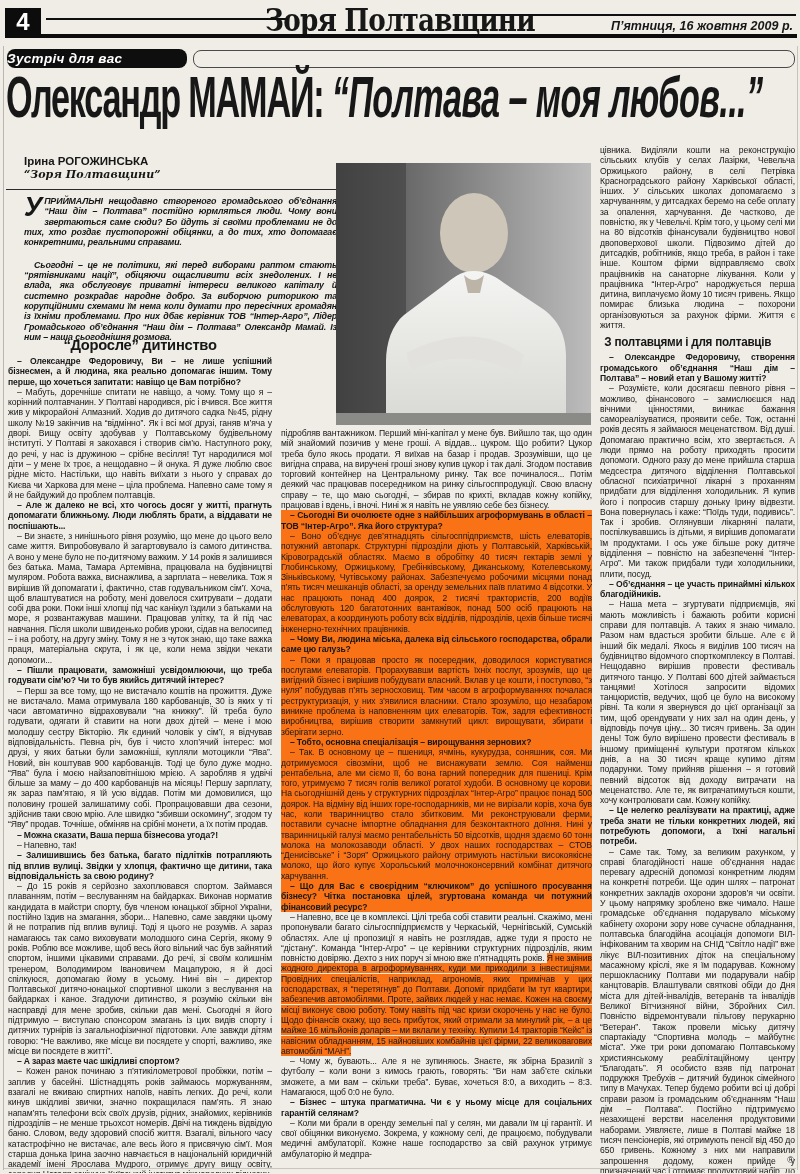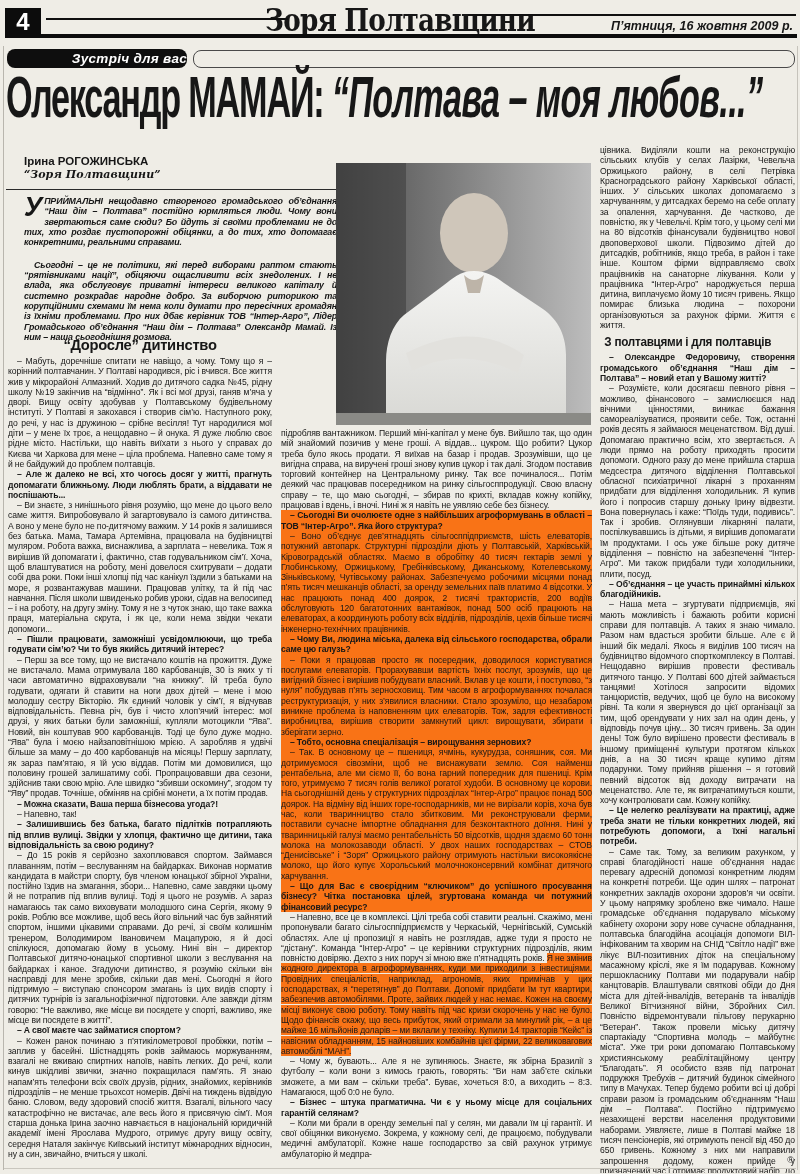--- a/index.html
+++ b/index.html
@@ -16,21 +16,21 @@
     font-size:24px;font-weight:700;text-align:center;line-height:27px;}
   #masthead{left:0;right:0;top:1px;text-align:center;
     font-family:"DejaVu Serif",serif;font-weight:700;font-size:32px;
     transform:scaleX(.82);letter-spacing:-1px;white-space:nowrap;}
   #mast-rule-left{left:46px;top:18px;width:242px;height:2px;background:#101010;}
   #mast-rule-right{left:468px;top:14px;right:4px;height:2px;background:#101010;}
   #date-line{right:7px;top:19px;font-size:12.5px;font-weight:700;font-style:italic;white-space:nowrap;}
   #header-bar{left:5px;top:34px;right:3px;height:4px;background:#0c0c0c;}
   #section-pill{left:7px;top:49px;width:180px;height:19px;background:#0e0e0e;color:#fff;
     border-radius:8px;font-style:italic;font-weight:700;font-size:13.5px;
-    text-align:right;line-height:19px;letter-spacing:.3px;}
+    text-align:left;line-height:19px;letter-spacing:.3px;}
   #section-outline{left:193px;top:50px;right:5px;height:16px;border:1px solid #4a4a4a;border-radius:8px;}
   
   #headline{left:6px;top:64px;width:792px;white-space:nowrap;
     font-weight:700;font-size:57px;letter-spacing:-2px;
     transform:scaleX(.60);transform-origin:0 50%;}
   #headline .quote{font-style:italic;letter-spacing:-1px;}
   
   #byline{left:24px;top:155px;line-height:13px;}
   #byline .author{font-size:11.5px;font-weight:700;}
   #byline .source{font-size:11px;font-weight:700;font-style:italic;font-family:"DejaVu Serif",serif;}
@@ -108,30 +108,31 @@
     <ellipse cx="138" cy="70" rx="34" ry="40" fill="#cfc6ba"></ellipse>
     <path d="M138 108 c-14 0 -22 8 -30 14 l-40 30 c-12 10 -18 28 -18 46 v64 h180 v-70 c0 -22 -10 -38 -26 -48 l-36 -24 c-8 -6 -18 -12 -30 -12 z" fill="url(#shirt)"></path>
     <path d="M70 190 q68 -34 118 2 l-6 18 q-56 -28 -106 -2 z" fill="#e2e1dd"></path>
     <path d="M128 112 q10 10 20 0 l-4 18 h-12 z" fill="#bdb4a8"></path>
     <rect x="0" y="250" width="255" height="12" fill="#8a8a86"></rect>
   </svg>
 </div>
 
 <div class="abs col" id="colA">
     <div class="subhead">“Доросле” дитинство</div>
+    <div class="para q">– Олександре Федоровичу, Ви – не лише успішний бізнесмен, а й людина, яка реально допомагає іншим. Тому перше, що хочеться запитати: навіщо це Вам потрібно?</div>
     <div class="para a">– Мабуть, доречніше спитати не навіщо, а чому. Тому що я – корінний полтавчанин. У Полтаві народився, ріс і вчився. Все життя жив у мікрорайоні Алмазний. Ходив до дитячого садка №45, рідну школу №19 закінчив на “відмінно”. Як і всі мої друзі, ганяв м’яча у дворі. Вищу освіту здобував у Полтавському будівельному інституті. У Полтаві я закохався і створив сім’ю. Наступного року, до речі, у нас із дружиною – срібне весілля! Тут народилися мої діти – у мене їх троє, а нещодавно – й онука. Я дуже люблю своє рідне місто. Настільки, що навіть виїхати з нього у справах до Києва чи Харкова для мене – ціла проблема. Напевно саме тому я й не байдужий до проблем полтавців.</div>
     <div class="para q">– Але ж далеко не всі, хто чогось досяг у житті, прагнуть допомагати ближньому. Люди люблять брати, а віддавати не поспішають...</div>
     <div class="para a">– Ви знаєте, з нинішнього рівня розумію, що мене до цього вело саме життя. Випробовувало й загартовувало із самого дитинства. А воно у мене було не по-дитячому важким. У 14 років я залишився без батька. Мама, Тамара Артемівна, працювала на будівництві муляром. Робота важка, виснажлива, а зарплата – невелика. Тож я вирішив їй допомагати і, фактично, став годувальником сім’ї. Хоча, щоб влаштуватися на роботу, мені довелося схитрувати – додати собі два роки. Поки інші хлопці під час канікул їздили з батьками на море, я розвантажував машини. Працював улітку, та й під час навчання. Після школи швиденько робив уроки, сідав на велосипед – і на роботу, на другу зміну. Тому я не з чуток знаю, що таке важка праця, матеріальна скрута, і як це, коли нема звідки чекати допомоги...</div>
     <div class="para q">– Пішли працювати, заможніші усвідомлюючи, що треба годувати сім’ю? Чи то був якийсь дитячий інтерес?</div>
     <div class="para a">– Перш за все тому, що не вистачало коштів на прожиття. Дуже не вистачало. Мама отримувала 180 карбованців, 30 із яких у ті часи автоматично відраховували “на книжку”. Їй треба було годувати, одягати й ставити на ноги двох дітей – мене і мою молодшу сестру Вікторію. Як єдиний чоловік у сім’ї, я відчував відповідальність. Певна річ, був і чисто хлоп’ячий інтерес: мої друзі, у яких батьки були заможніші, купляли мотоцикли “Ява”. Новий, він коштував 900 карбованців. Тоді це було дуже модно. “Ява” була і моєю найзаповітнішою мрією. А заробляв я удвічі більше за маму – до 400 карбованців на місяць! Першу зарплату, як зараз пам’ятаю, я їй усю віддав. Потім ми домовилися, що половину грошей залишатиму собі. Пропрацювавши два сезони, здійснив таки свою мрію. Але швидко “збивши оскомину”, згодом ту “Яву” продав. Точніше, обміняв на срібні монети, а їх потім продав.</div>
     <div class="para q">– Можна сказати, Ваша перша бізнесова угода?!</div>
     <div class="para a">– Напевно, так!</div>
     <div class="para q">– Залишившись без батька, багато підлітків потрапляють під вплив вулиці. Звідки у хлопця, фактично ще дитини, така відповідальність за свою родину?</div>
     <div class="para a">– До 15 років я серйозно захоплювався спортом. Займався плаванням, потім – веслуванням на байдарках. Виконав норматив кандидата в майстри спорту, був членом юнацької збірної України, постійно їздив на змагання, збори... Напевно, саме завдяки цьому й не потрапив під вплив вулиці. Тоді я цього не розумів. А зараз намагаюсь так само виховувати молодшого сина Сергія, якому 9 років. Роблю все можливе, щоб весь його вільний час був зайнятий спортом, іншими цікавими справами. До речі, зі своїм колишнім тренером, Володимиром Івановичем Мацапурою, я й досі спілкуюся, допомагаю йому в усьому. Нині він – директор Полтавської дитячо-юнацької спортивної школи з веслування на байдарках і каное. Згадуючи дитинство, я розумію скільки він насправді для мене зробив, скільки дав мені. Сьогодні я його підтримую – виступаю спонсором змагань із цих видів спорту і дитячих турнірів із загальнофізичної підготовки. Але завжди дітям говорю: “Не важливо, яке місце ви посядете у спорті, важливо, яке місце ви посядете в житті”.</div>
-    <div class="para q">– А свої маєте час займатися спортом?</div>
+    <div class="para q">– А зараз маєте час шкідливі спортом?</div>
     <div class="para a">– Кожен ранок починаю з п’ятикілометрової пробіжки, потім – заплив у басейні. Шістнадцять років займаюсь моржуванням, взагалі не вживаю спиртних напоїв, навіть легких. До речі, коли кинув шкідливі звички, значно покращилася пам’ять. Я знаю напам’ять телефони всіх своїх друзів, рідних, знайомих, керівників підрозділів – не менше трьохсот номерів. Двічі на тиждень відвідую баню. Словом, веду здоровий спосіб життя. Взагалі, вільного часу катастрофічно не вистачає, але весь його я присвячую сім’ї. Моя старша донька Ірина заочно навчається в національній юридичній академії імені Ярослава Мудрого, отримує другу вищу освіту, середня Наталя закінчує Київський інститут міжнародних відносин, ну а син, звичайно, вчиться у школі.</div>
   </div>
 <div class="abs col" id="colB">
     <div class="para a cont">підробляв вантажником. Перший міні-капітал у мене був. Вийшло так, що один мій знайомий позичив у мене гроші. А віддав... цукром. Що робити? Цукор треба було якось продати. Я виїхав на базар і продав. Зрозумівши, що це вигідна справа, на виручені гроші знову купив цукор і так далі. Згодом поставив торговий контейнер на Центральному ринку. Так все починалося... Потім деякий час працював посередником на ринку сільгосппродукції. Свою власну справу – те, що маю сьогодні, – збирав по крихті, вкладав кожну копійку, працював і вдень, і вночі. Нині ж я навіть не уявляю себе без бізнесу.</div>
     <div class="para q hl">– Сьогодні Ви очолюєте одне з найбільших агроформувань в області – ТОВ “Інтер-Агро”. Яка його  структура?</div>
     <div class="para a hl">– Воно об’єднує дев’ятнадцять сільгосппідприємств, шість елеваторів, потужний автопарк. Структурні підрозділи діють у Полтавській, Харківській, Кіровоградській областях. Маємо в обробітку 40 тисяч гектарів землі у Глобинському, Оржицькому, Гребінківському, Диканському, Котелевському, Зіньківському, Чутівському районах. Забезпечуємо робочими місцями понад п’ять тисяч мешканців області, за оренду земельних паїв платимо 4 відсотки. У нас працюють понад 400 доярок, 2 тисячі трактористів, 200 водіїв обслуговують 120 багатотонних вантажівок, понад 500 осіб працюють на елеваторах, а координують роботу всіх відділів, підрозділів, цехів більше тисячі інженерно-технічних працівників.</div>
     <div class="para q hl">– Чому Ви, людина міська, далека від сільського господарства, обрали саме цю галузь?</div>
     <div class="para a hl">– Поки я працював просто як посередник, доводилося користуватися послугами елеваторів. Прорахувавши вартість їхніх послуг, зрозумів, що це вигідний бізнес і вирішив побудувати власний. Вклав у це кошти, і поступово, “з нуля” побудував п’ять зерносховищ. Тим часом в агроформуваннях почалася реструктуризація, у них з’явилися власники. Стало зрозуміло, що незабаром виникне проблема із наповненням цих елеваторів. Тож, задля ефективності виробництва, вирішив створити замкнутий цикл: вирощувати, збирати і зберігати зерно.</div>
     <div class="para q hl">– Тобто, основна спеціалізація – вирощування зернових?</div>
     <div class="para a hl">– Так. В основному це – пшениця, ячмінь, кукурудза, соняшник, соя. Ми дотримуємося сівозміни, щоб не виснажувати землю. Соя найменш рентабельна, але ми сіємо її, бо вона гарний попередник для пшениці. Крім того, утримуємо 7 тисяч голів великої рогатої худоби. В основному це корови. На сьогоднішній день у структурних підрозділах “Інтер-Агро” працює понад 500 доярок. На відміну від інших горе-господарників, ми не вирізали корів, хоча був час, коли тваринництво стало збитковим. Ми реконструювали ферми, поставили сучасне імпортне обладнання для безконтактного доїння. Нині у тваринницькій галузі маємо рентабельність 50 відсотків, щодня здаємо 60 тонн молока на молокозаводи області. У двох наших господарствах – СТОВ “Денисівське” і “Зоря” Оржицького району отримують настільки високоякісне молоко, що його купує Хорольський молочноконсервний комбінат дитячого харчування.</div>

